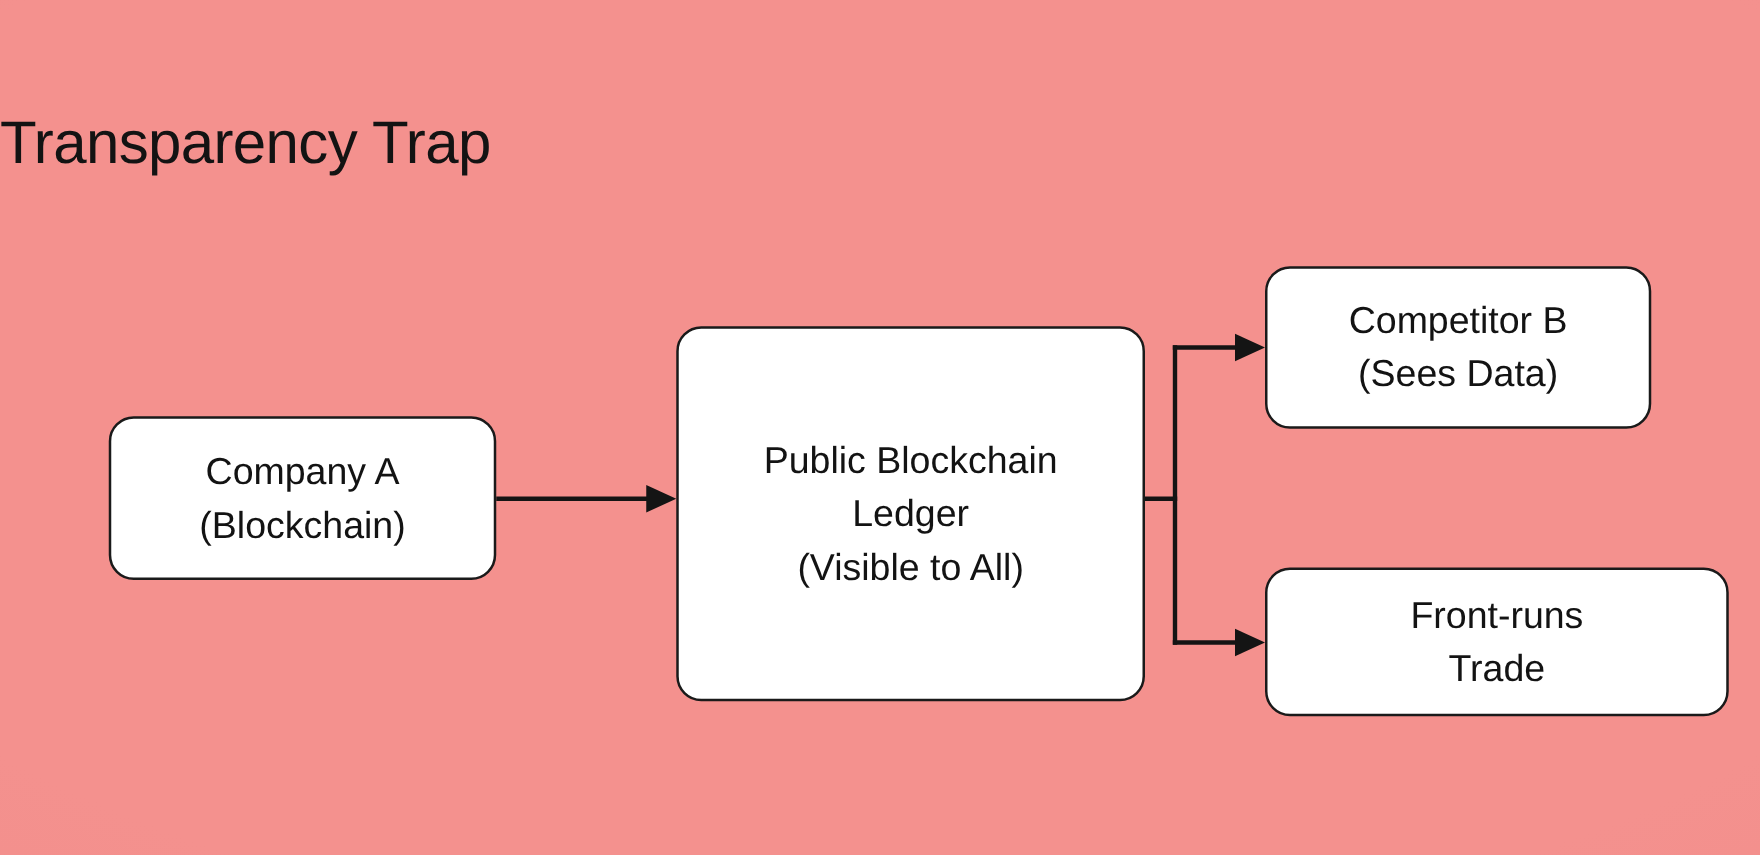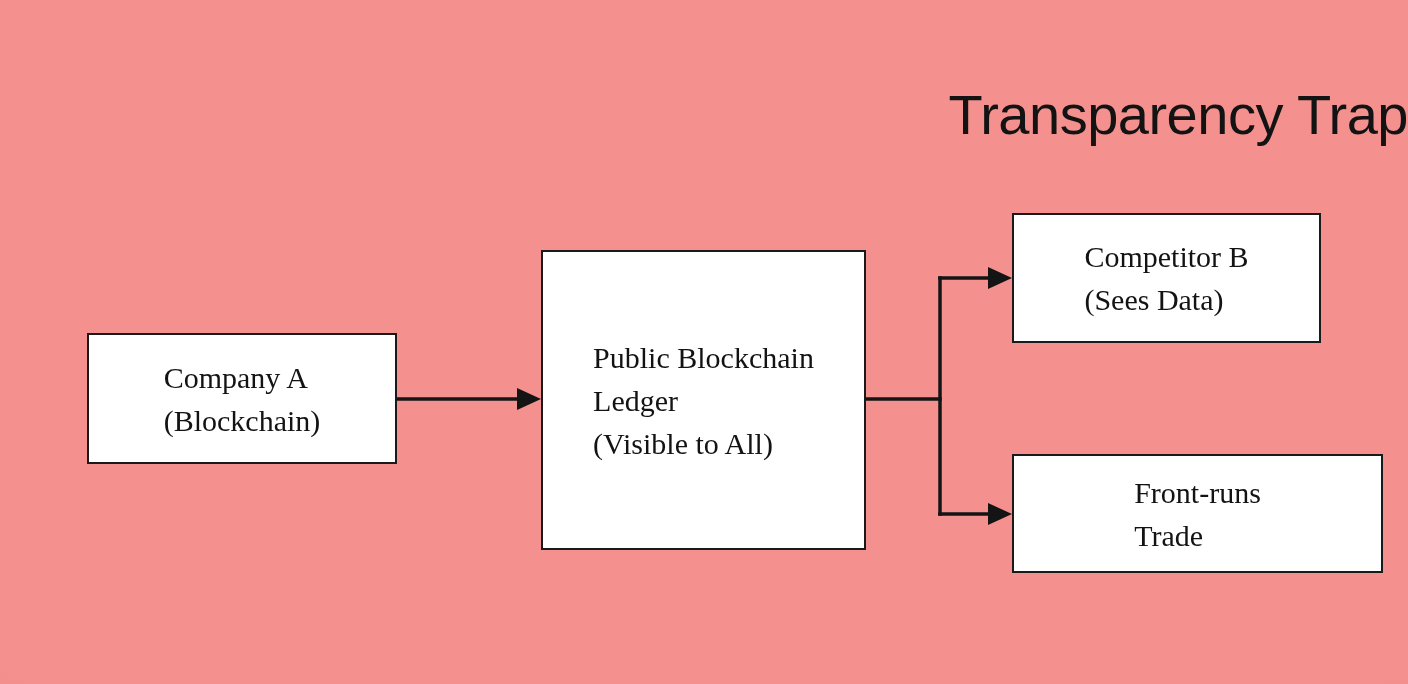--- a/index.html
+++ b/index.html
@@ -23,46 +23,46 @@
     height: 684px;
     background: radial-gradient(ellipse 120% 120% at 50% 45%,
                 var(--background) 55%, var(--background-edge) 100%);
     color: var(--text-color);
   }
   .diagram-title {
     position: absolute;
     left: 0;
     right: 0;
     top: 81px;
-    text-align: right;
-    font-size: 56px;
+    text-align: left;
+    font-size: 48px;
     line-height: 68px;
     font-weight: 500;
     letter-spacing: -0.5px;
     color: var(--text-color);
   }
   .node {
     position: absolute;
     background: var(--node-fill);
     border: 2.5px solid var(--node-border);
-    border-radius: 0;
+    border-radius: 20px;
     display: flex;
     align-items: center;
     justify-content: center;
-    font-family: Liberation Serif, serif;
+    text-align: center;
   }
   .node-label {
     font-size: 30px;
     line-height: 43px;
     font-weight: 500;
     white-space: pre-line;
     color: var(--text-color);
   }
   .node-company-a   { left: 87px;   top: 333px; width: 310px; height: 131px; }
-  .node-ledger      { left: 541px;  top: 250px; width: 325px; height: 300px; }
+  .node-ledger      { left: 541px;  top: 261px; width: 375px; height: 300px; }
   .node-competitor-b{ left: 1012px; top: 213px; width: 309px; height: 130px; }
   .node-front-runs  { left: 1012px; top: 454px; width: 371px; height: 119px; }
   .connector-layer {
     position: absolute;
     left: 0;
     top: 0;
     width: 1408px;
     height: 684px;
     pointer-events: none;
   }

